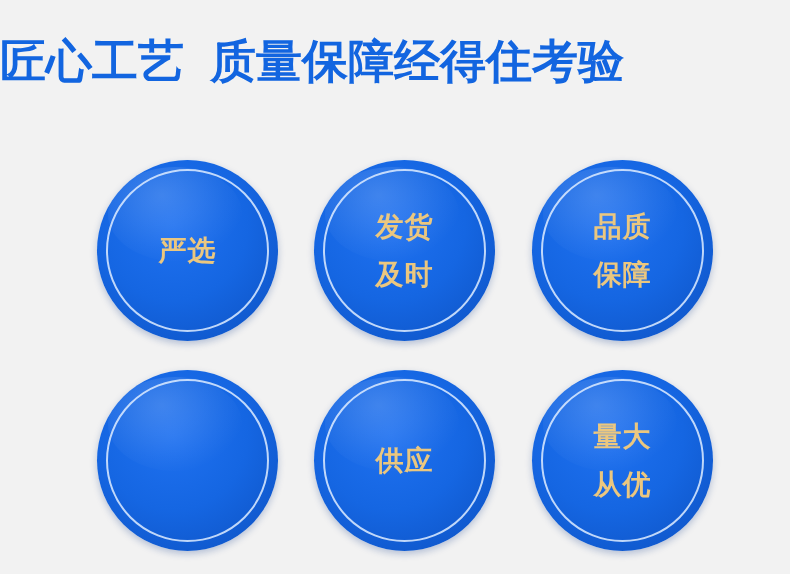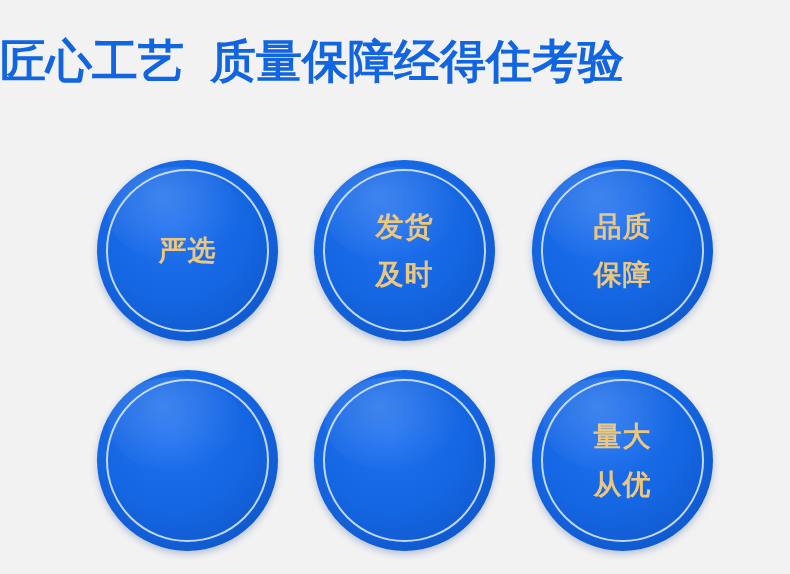--- a/index.html
+++ b/index.html
@@ -158,20 +158,21 @@
       <div class="gloss"></div>
       <div class="ring"></div>
       <div class="label">
       </div>
     </div>
 
     <div class="badge c4">
       <div class="gloss"></div>
       <div class="ring"></div>
       <div class="label">
+        <span>供应</span>
       </div>
     </div>
 
     <div class="badge c5">
       <div class="gloss"></div>
       <div class="ring"></div>
       <div class="label">
         <span>量大</span>
         <span>从优</span>
       </div>

